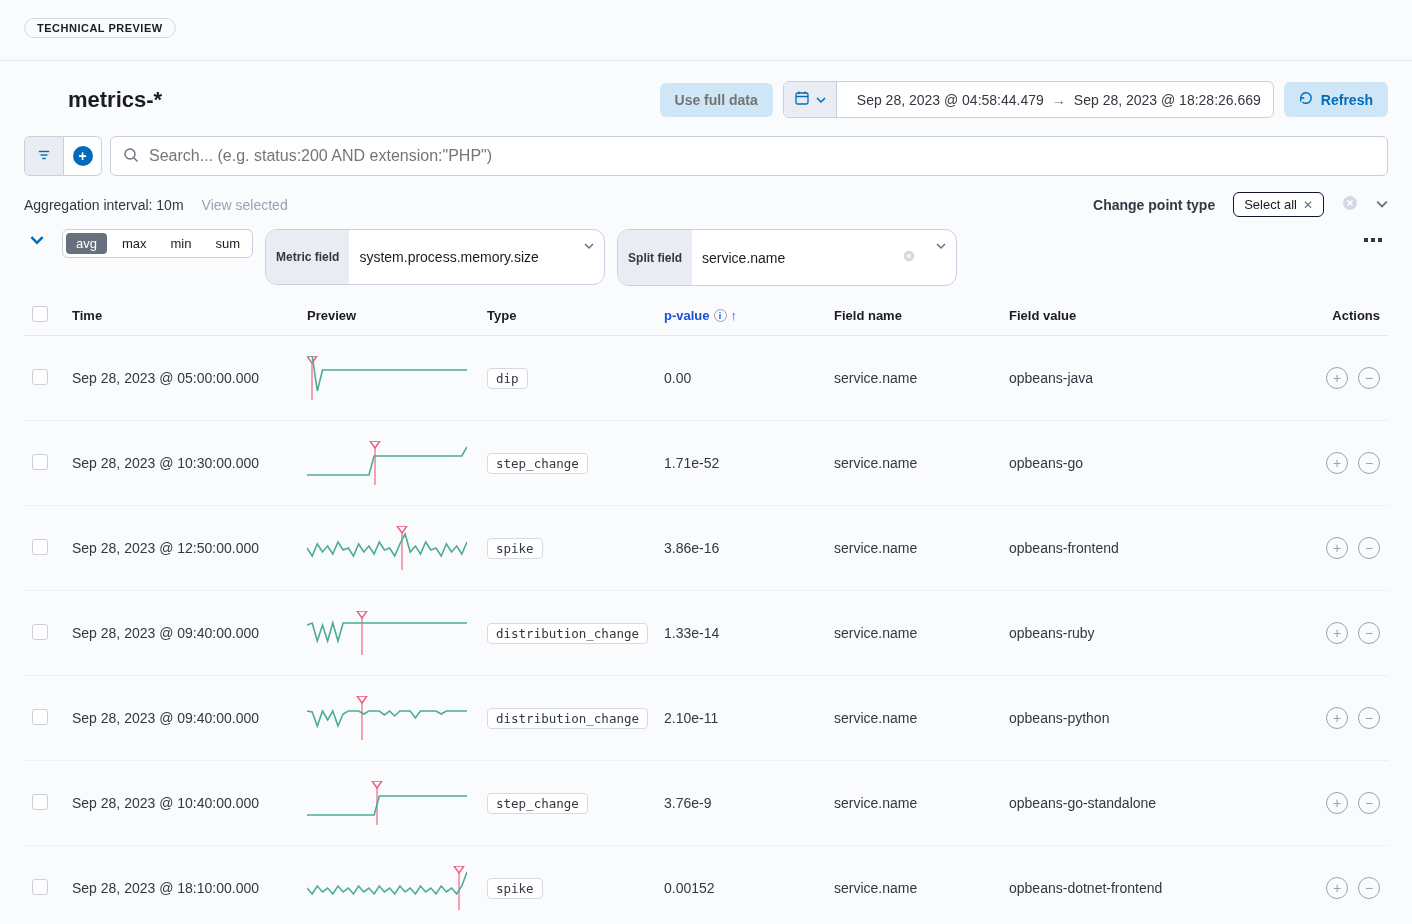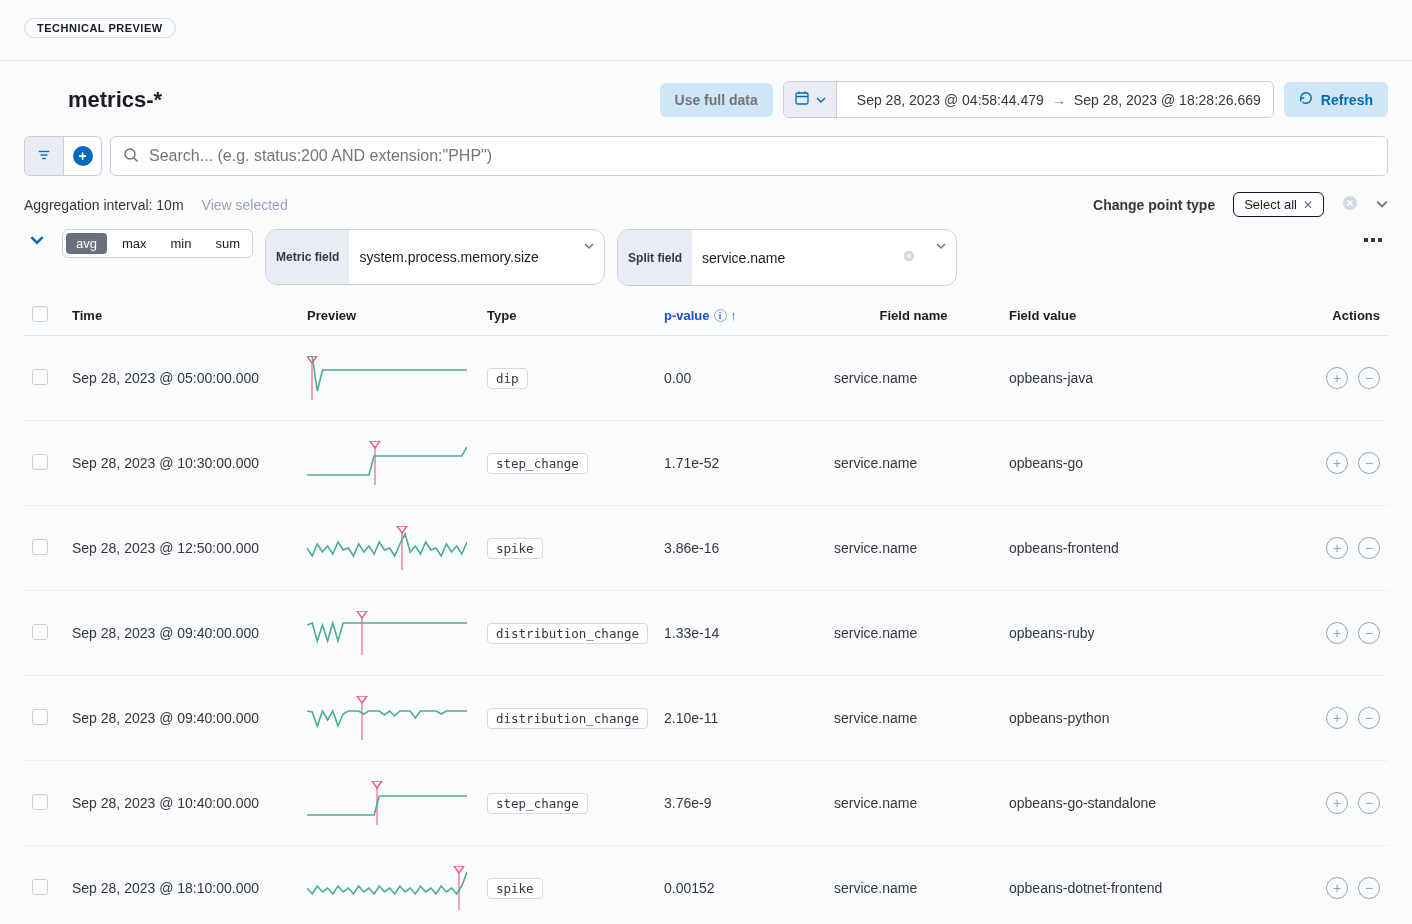--- a/index.html
+++ b/index.html
@@ -53,21 +53,21 @@
 .sort { color:#1d4ed8; display:inline-flex; gap:4px; align-items:center;}
 .info-circ { display:inline-flex; width:13px; height:13px; border:1px solid #98a2b3; border-radius:50%; font-size:9px; align-items:center; justify-content:center;}
 .preview { width:160px; height:44px; position:relative;}
 .preview svg { width:100%; height:100%; }
 th.th-actions { text-align:right; }
 .col-check { width: 40px; }
 .col-time { width: 235px; }
 .col-preview { width: 180px; }
 .col-type { width: 170px; }
 .col-pvalue { width: 170px; }
-.col-fieldname { width: 175px; text-align: center; }
+.col-fieldname { width: 175px; }
 .col-actions { width: 95px; }
 </style>
 </head>
 <body>
 
 <div class="page-header">
   <span class="tech-preview">TECHNICAL PREVIEW</span>
 </div>
 
 <div class="content">

